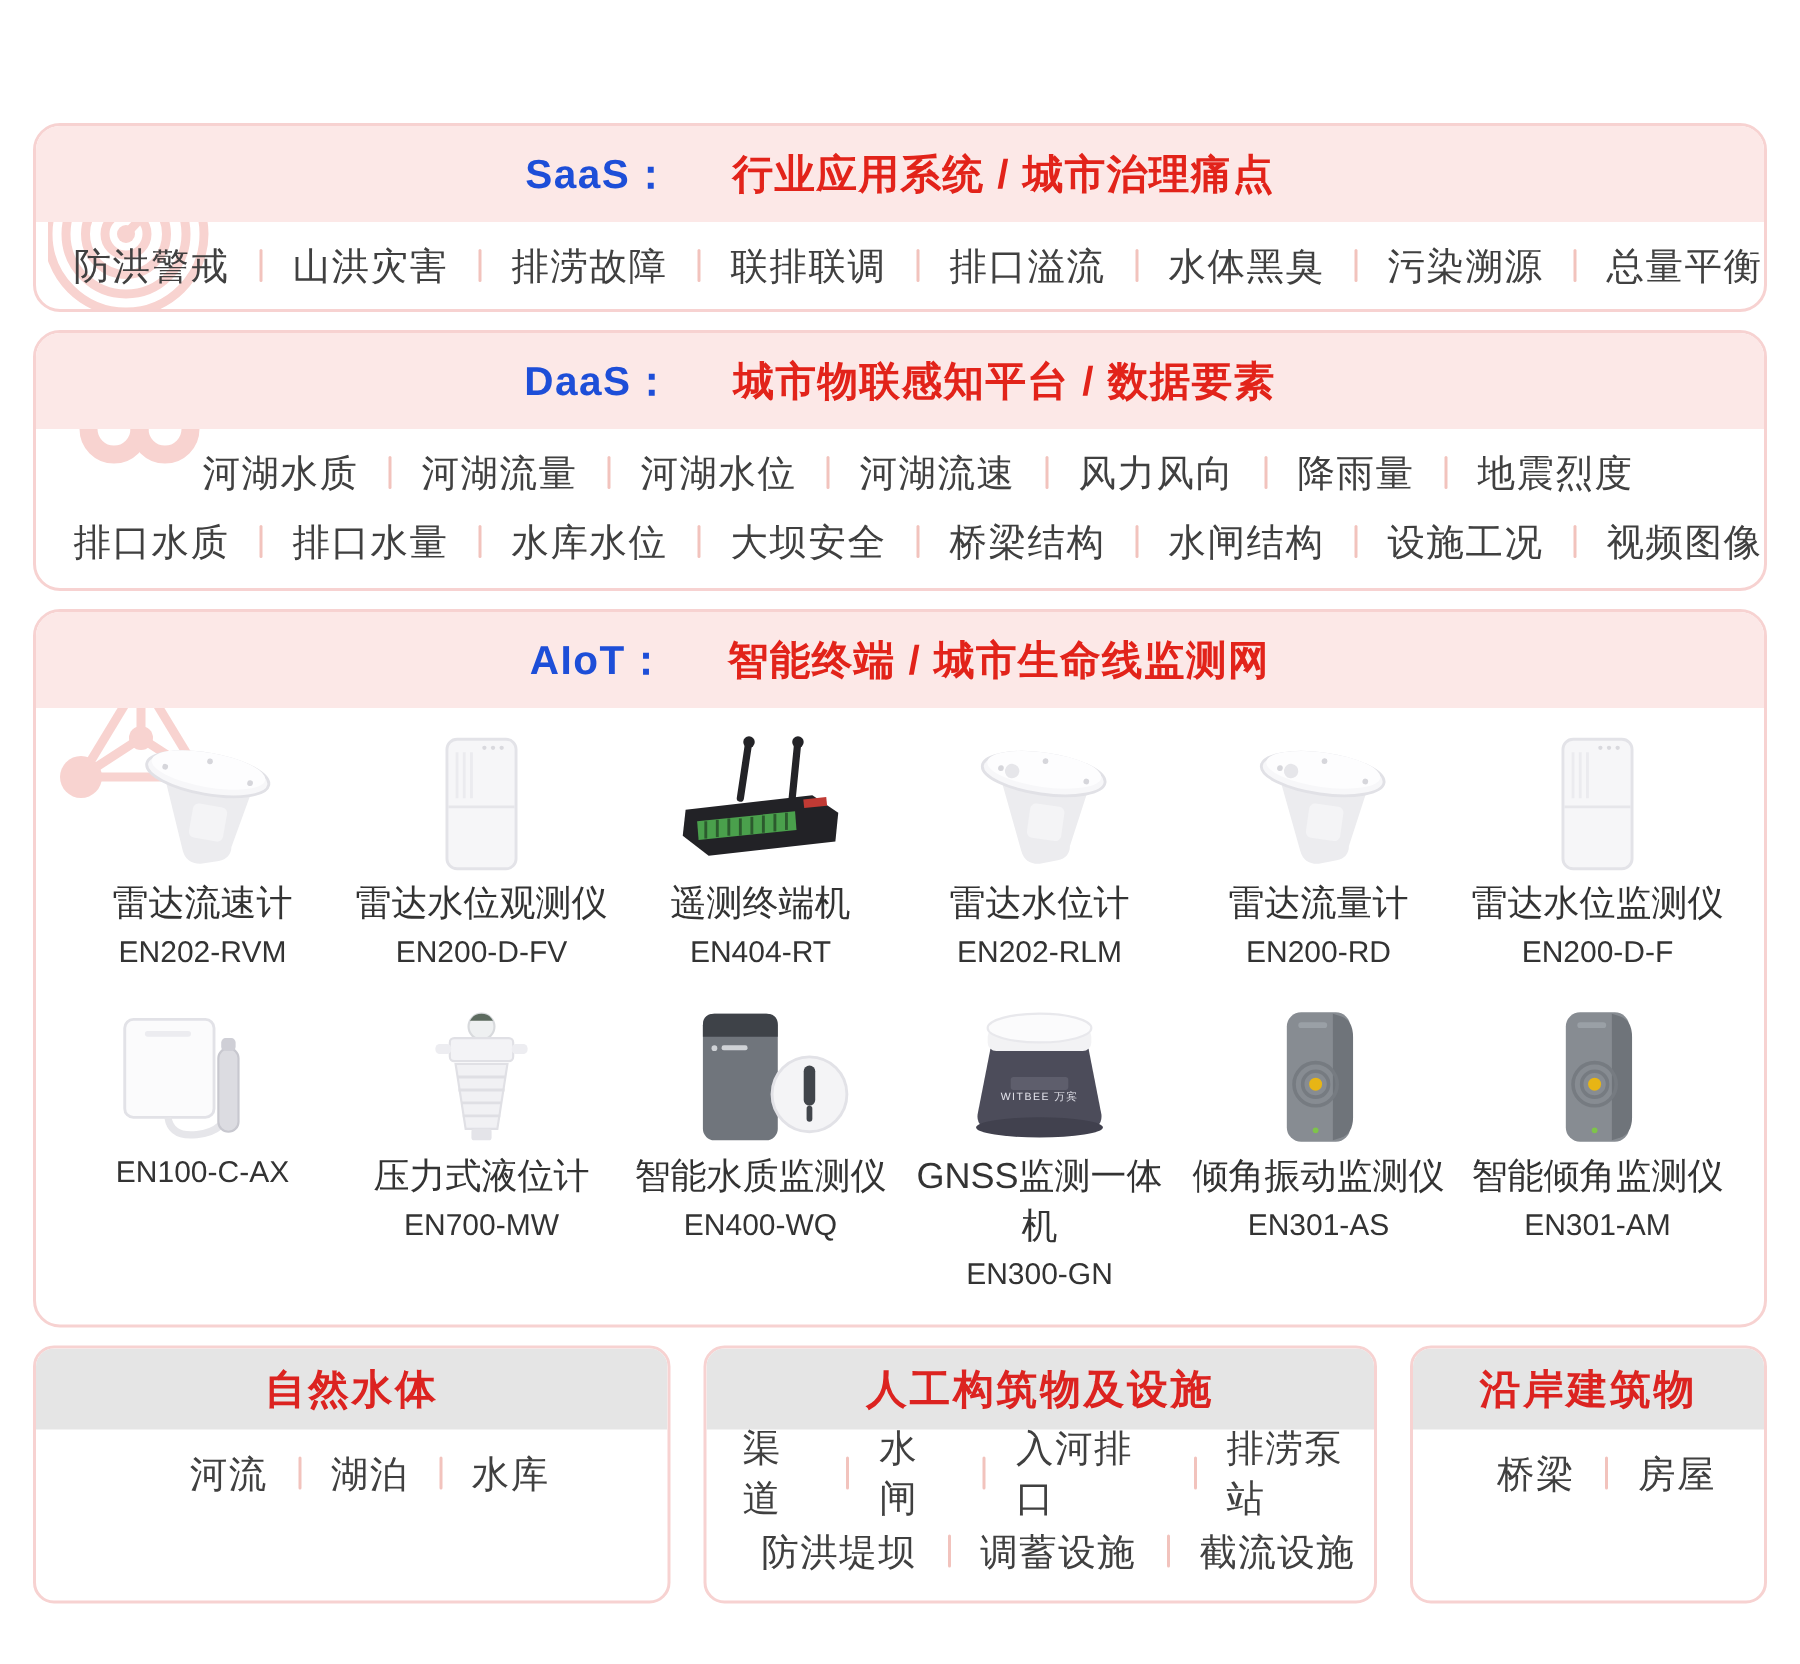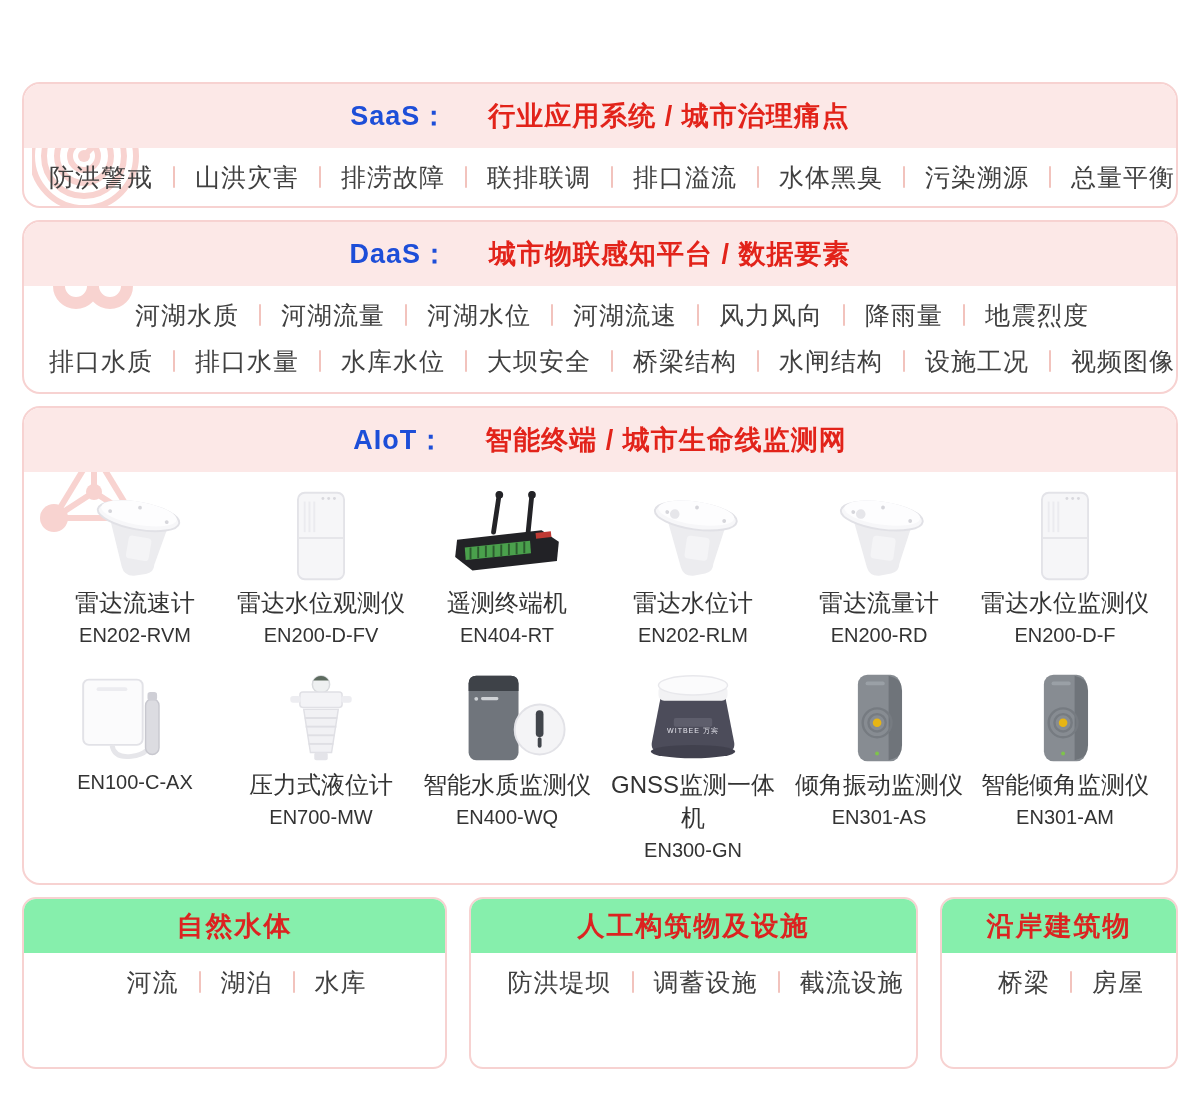--- a/index.html
+++ b/index.html
@@ -55,21 +55,21 @@
   }
 
   
   .targets { display:flex; gap:22px; }
   .tbox {
     box-sizing:border-box; border:2px solid #f7d2d1; border-radius:14px;
     background:#fff; overflow:hidden; height:172px;
   }
   .tbox1 { flex:0 0 425px; } .tbox2 { flex:1 1 auto; } .tbox3 { flex:0 0 238px; }
   .tbox-header {
-    height:54px; background:#86efac; display:flex; align-items:center; justify-content:center;
+    height:54px; background:#e5e5e5; display:flex; align-items:center; justify-content:center;
     font-size:27px; font-weight:bold; color:#dc2320; letter-spacing:2px;
   }
   .tbox .items-row { height:46px; margin-top:6px; }
 </style>
 </head>
 <body>
 
 <div class="page">
   <div class="content">
 
@@ -406,20 +406,29 @@
             <span class="sep"></span>
             <span class="item">湖泊</span>
             <span class="sep"></span>
             <span class="item">水库</span>
           </div>
       </div>
 
       <div class="tbox tbox2">
         <div class="tbox-header">人工构筑物及设施</div>
         <div class="items-row">
+            <span class="item">渠道</span>
+            <span class="sep"></span>
+            <span class="item">水闸</span>
+            <span class="sep"></span>
+            <span class="item">入河排口</span>
+            <span class="sep"></span>
+            <span class="item">排涝泵站</span>
+          </div>
+        <div class="items-row">
             <span class="item">防洪堤坝</span>
             <span class="sep"></span>
             <span class="item">调蓄设施</span>
             <span class="sep"></span>
             <span class="item">截流设施</span>
           </div>
       </div>
 
       <div class="tbox tbox3">
         <div class="tbox-header">沿岸建筑物</div>

